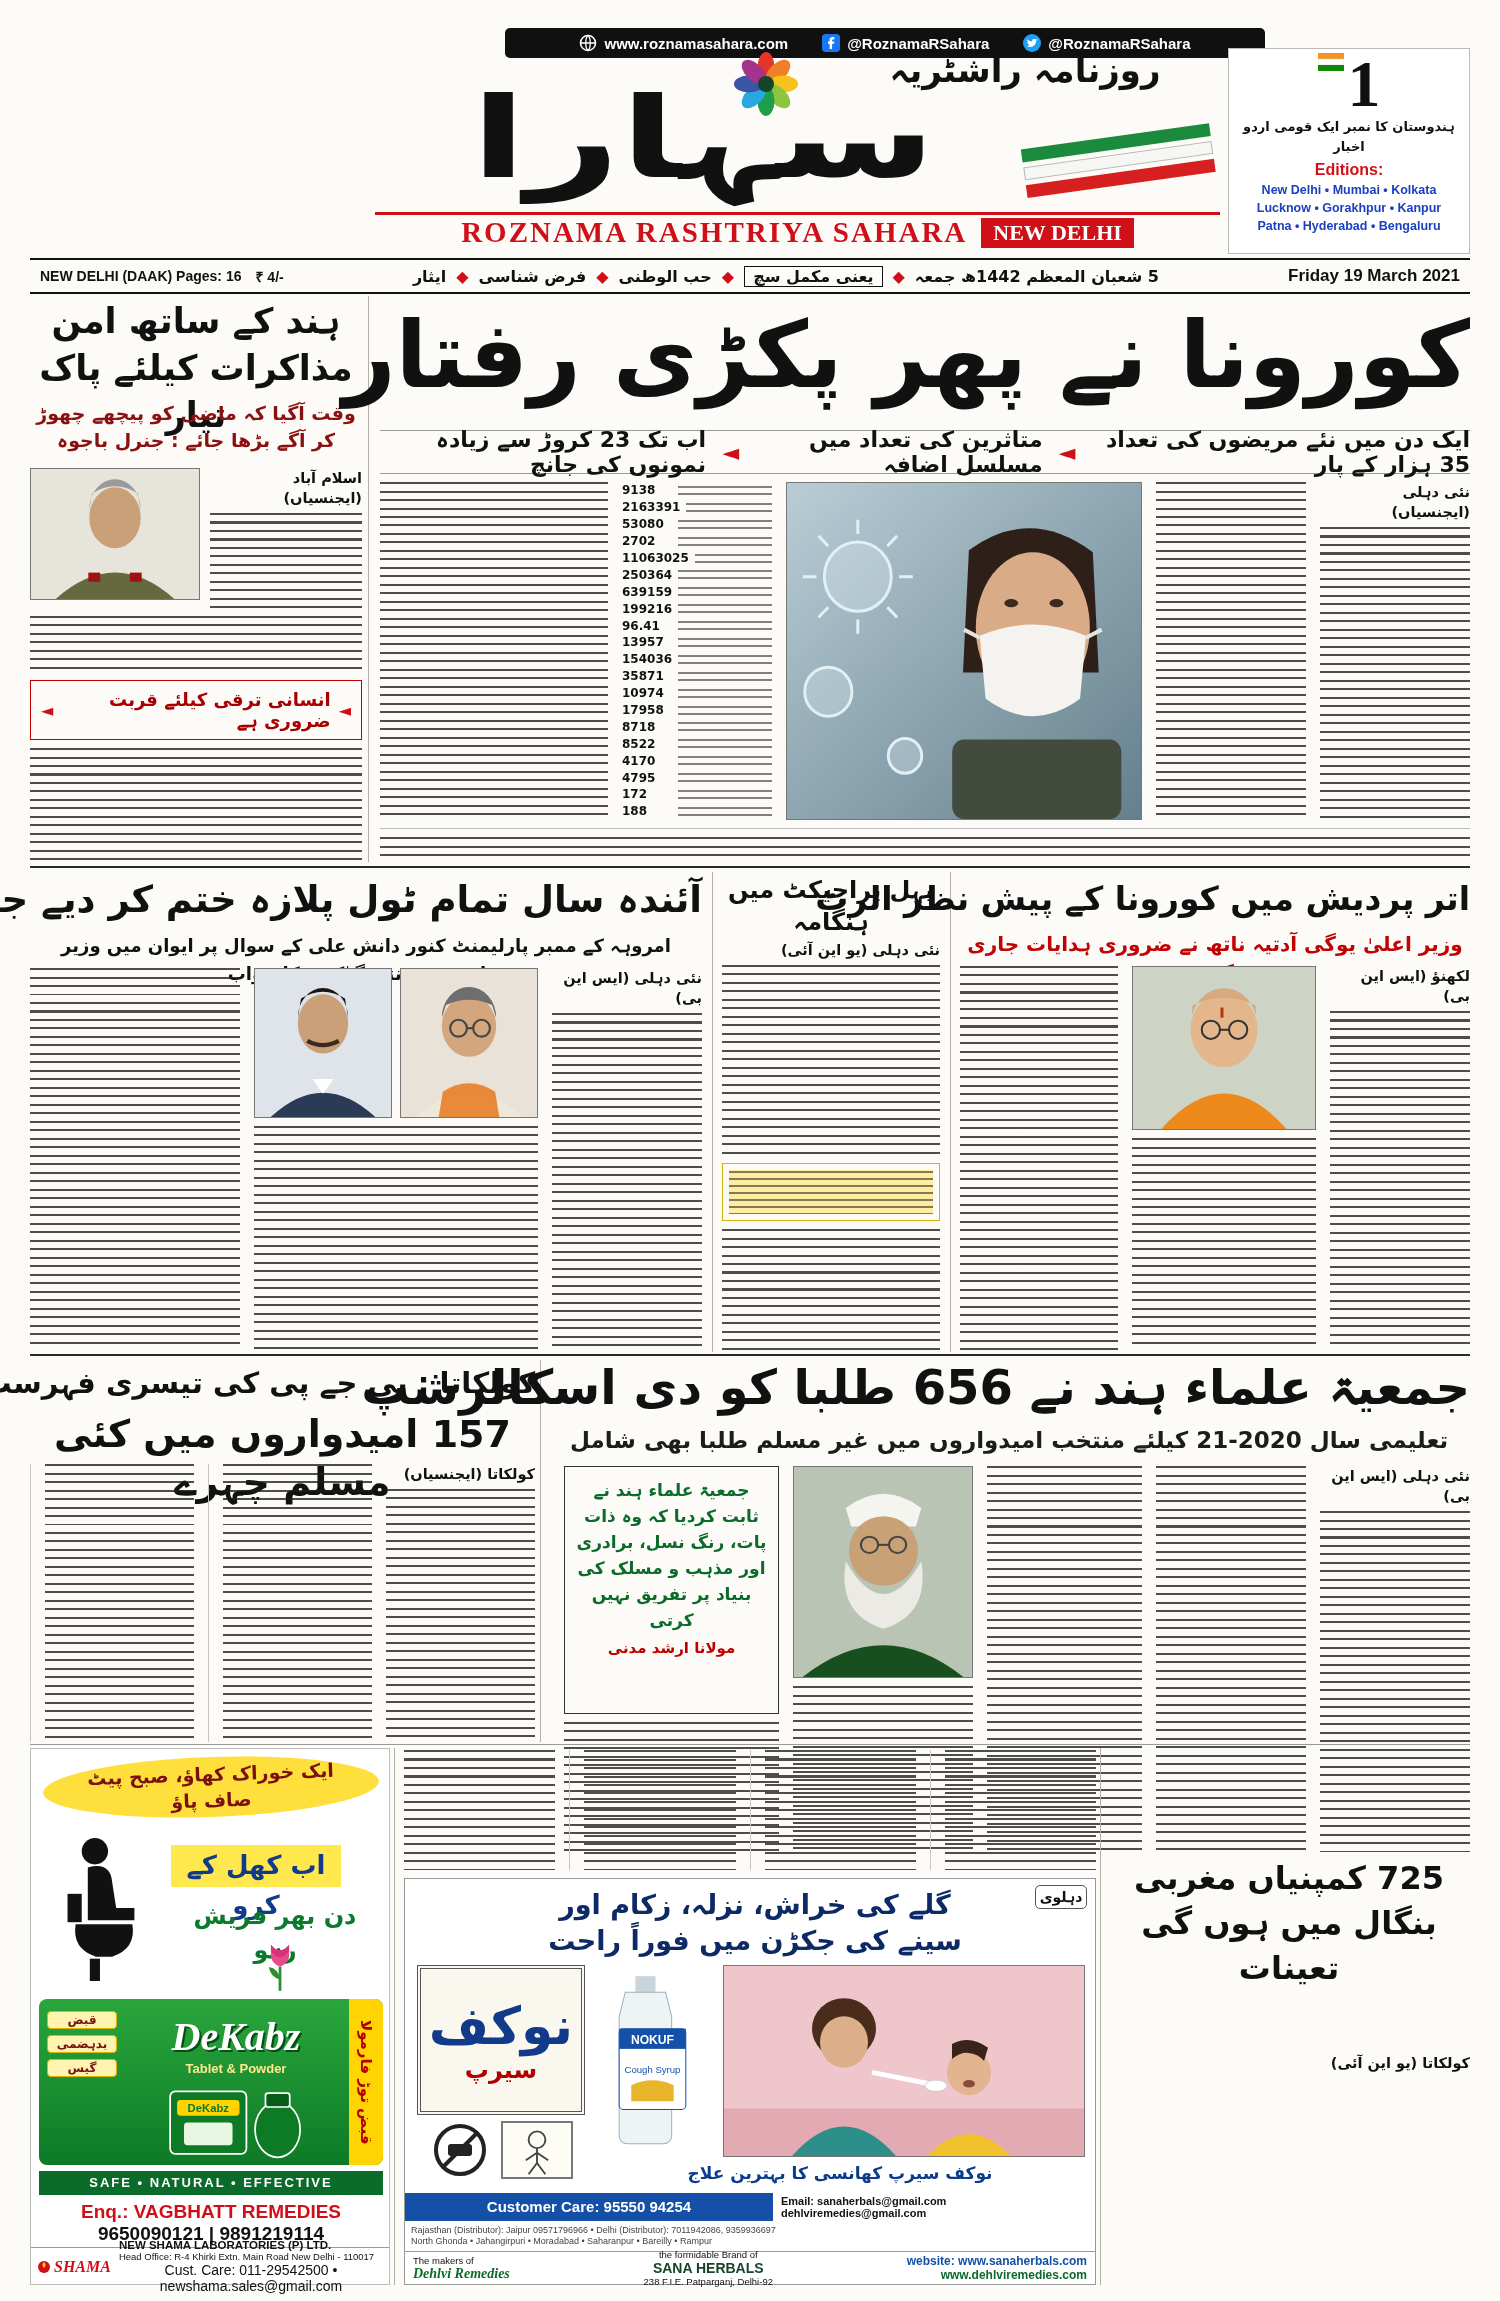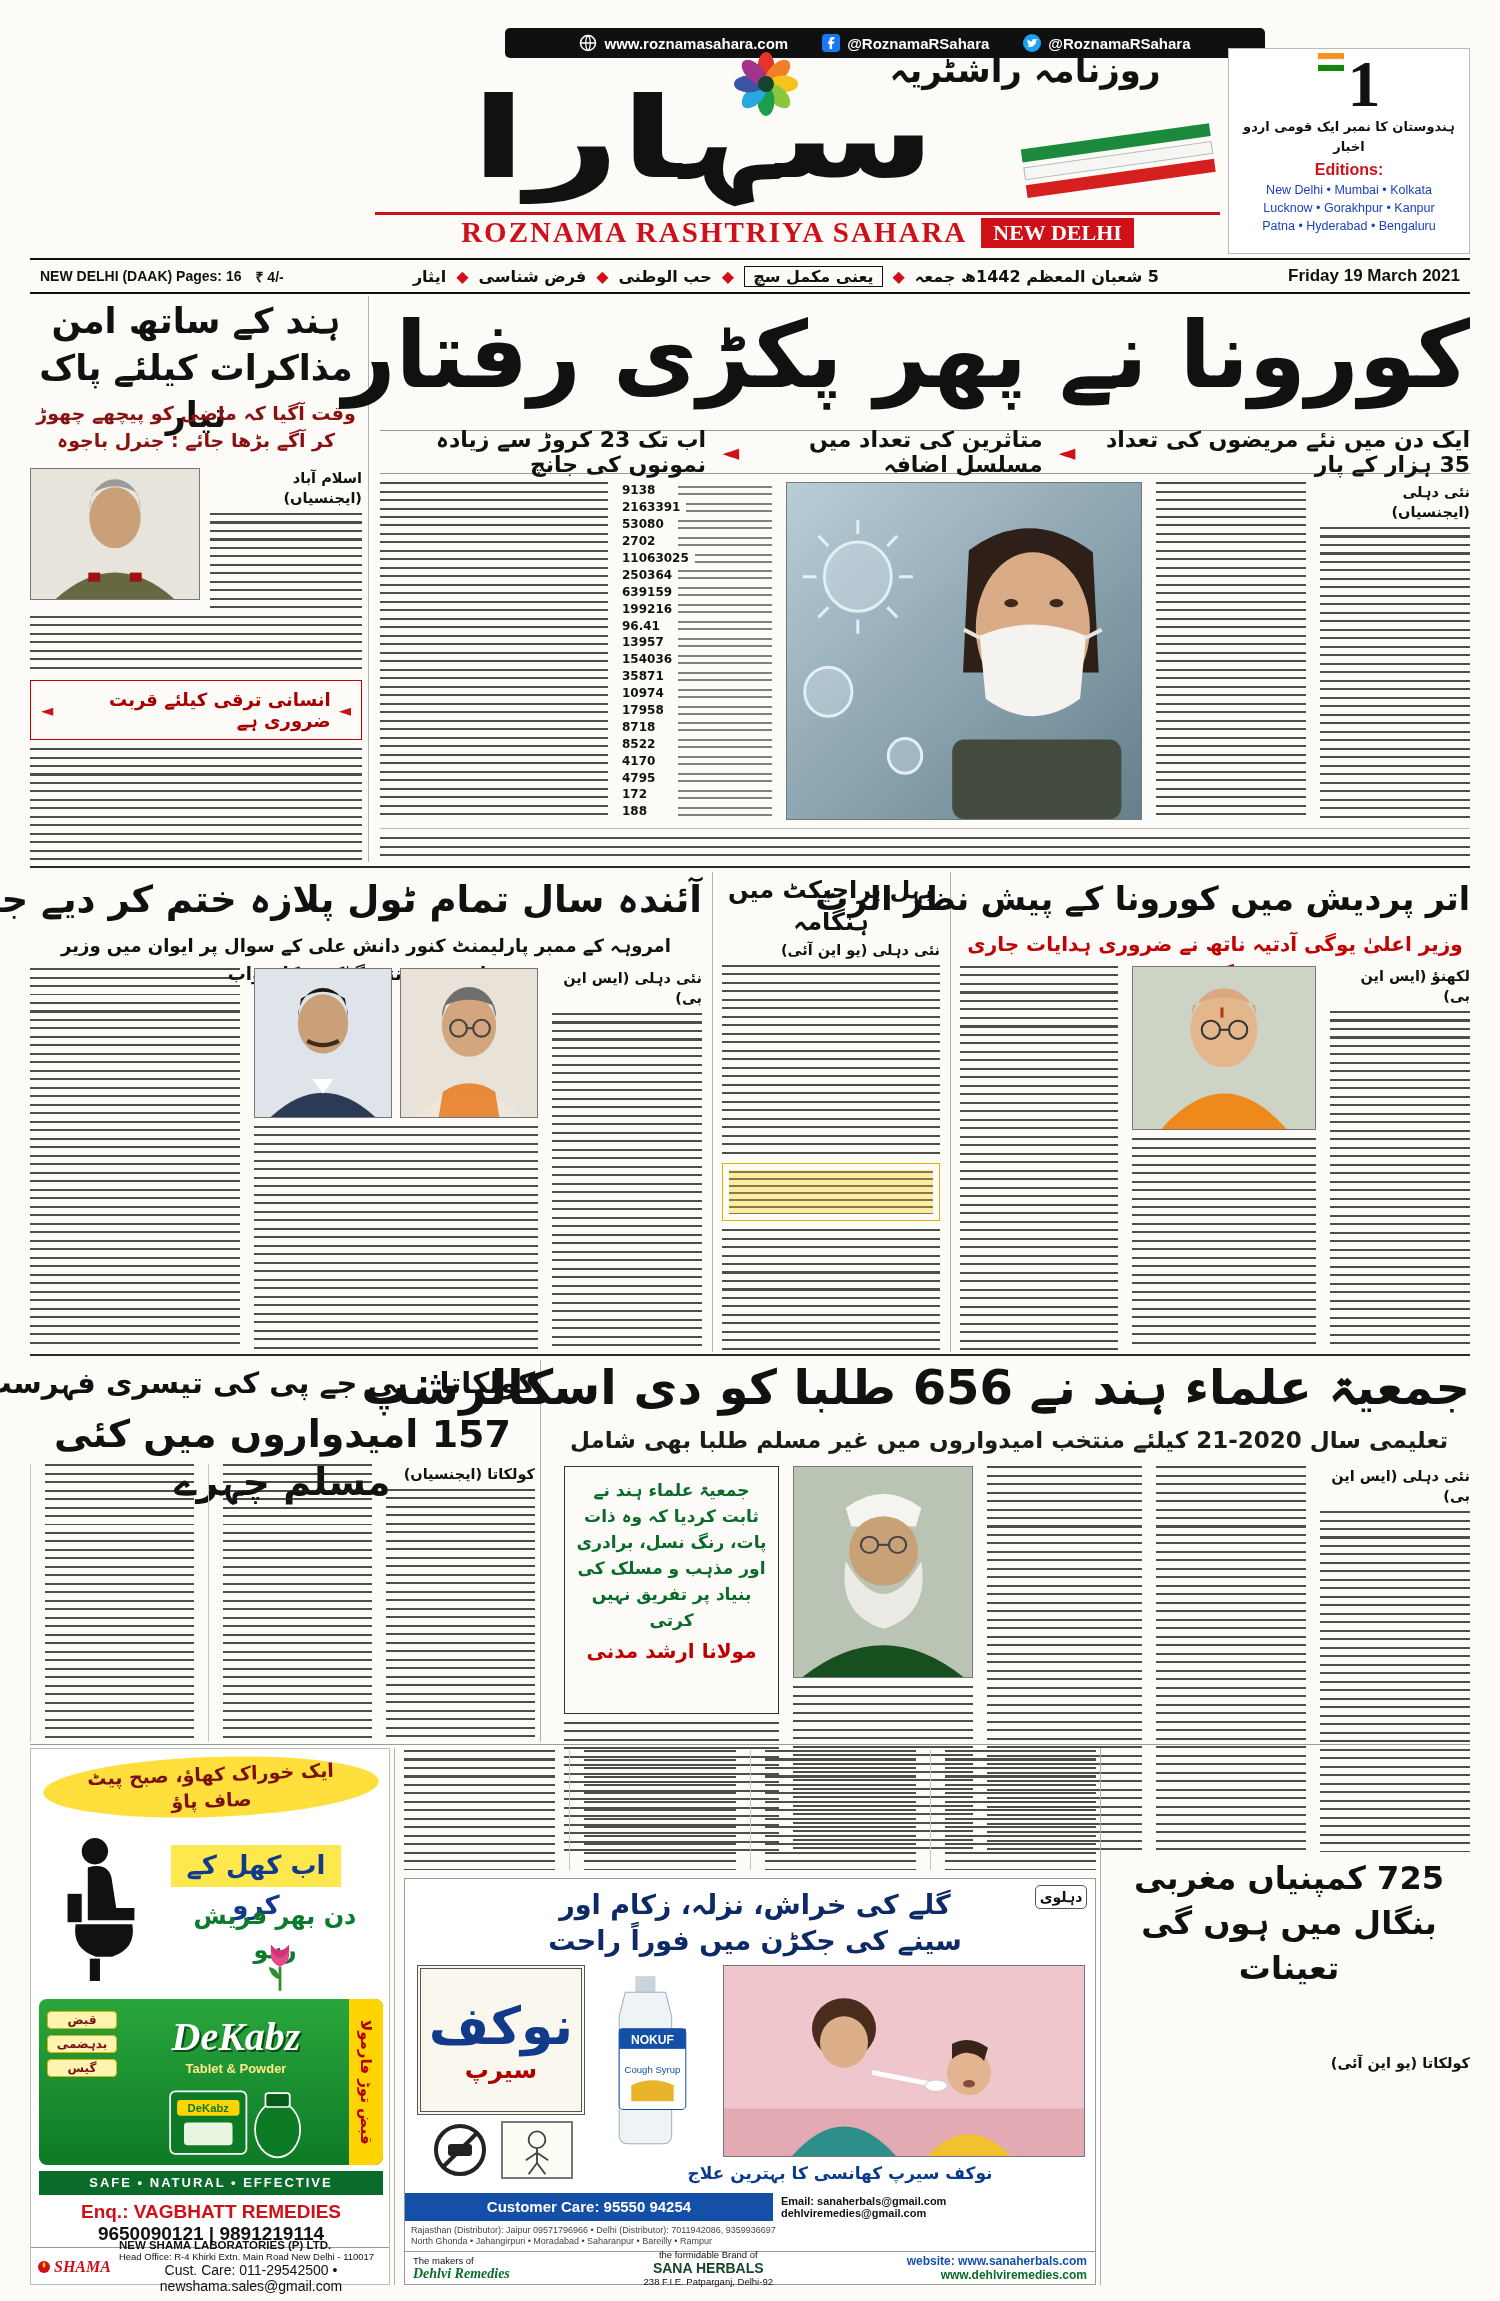--- a/index.html
+++ b/index.html
@@ -21,21 +21,21 @@
 .fill{flex:1}
 .vr{background:#b3afa6;width:1px}
 .hr{background:#2a2a2a}
 .photo{border:1px solid #777;background:#eee;overflow:hidden}
 .photo svg{display:block;width:100%;height:100%}
 .figrow{display:flex;align-items:center;gap:6px;height:16.9px}
 .fig{font:700 12px "DejaVu Sans",sans-serif;min-width:50px;text-align:left}
 .figline{flex:1;height:9px}
 .chip{background:#fff3b0;border:1px solid #d9b400;border-radius:4px;padding:1px 6px;font-size:12px;font-weight:bold;margin-bottom:6px;text-align:center;color:#7a1010}
 .pill-icon{width:18px;height:18px;border-radius:3px;display:inline-block;vertical-align:middle}
-.ed-row{font-size:12.5px;font-weight:normal;color:#1a3fbf;line-height:18px;text-align:center;white-space:nowrap}
+.ed-row{font-size:12.5px;font-weight:bold;color:#1a3fbf;line-height:18px;text-align:center;white-space:nowrap}
 .dist{font-size:9px;color:#444;line-height:11px;white-space:nowrap;overflow:hidden}
 </style>
 </head>
 <body>
 
 <div id="page">
 
   <div class="abs" style="left:505px;top:28px;width:760px;height:30px;background:#101010;border-radius:5px;display:flex;align-items:center;justify-content:center;gap:34px;color:#fff;font-size:15px;font-weight:bold;">
     <span style="display:flex;align-items:center;gap:7px;">
       <svg class="pill-icon" viewBox="0 0 18 18">
@@ -442,21 +442,21 @@
             </g>
           <path d="M48 92q35 64 70 0q8 52-35 66q-43-14-35-66z" fill="#eceae4"></path>
           <path d="M8 205q75-62 149 0z" fill="#174f1f"></path>
         </svg>
       </div>
       <div class="fill greek" style="margin-top:8px;"></div>
     </div>
     <div class="colv" style="width:215px;">
       <div class="urdu c" style="border:1.5px solid #333;padding:10px 8px;height:248px;">
         <div style="font-size:17px;line-height:26px;color:#0b6b2a;font-weight:bold;">جمعیۃ علماء ہند نے ثابت کردیا کہ وہ ذات پات، رنگ نسل، برادری اور مذہب و مسلک کی بنیاد پر تفریق نہیں کرتی</div>
-        <div style="font-size:20px;font-weight:bold;color:#c00000;margin-top:6px;">مولانا ارشد مدنی</div>
+        <div style="font-size:15px;font-weight:bold;color:#c00000;margin-top:6px;">مولانا ارشد مدنی</div>
       </div>
       <div class="fill greek" style="margin-top:8px;"></div>
     </div>
   </div>
 
   <div class="abs" style="left:30px;top:1744px;width:1440px;height:1px;background:#999;"></div>
   <div class="abs vr" style="left:394px;top:1748px;height:537px;"></div>
   <div class="abs vr" style="left:1100px;top:1748px;height:537px;"></div>
 
   <div class="abs" style="left:30px;top:1748px;width:360px;height:537px;border:1px solid #bbb;background:#fff;">

